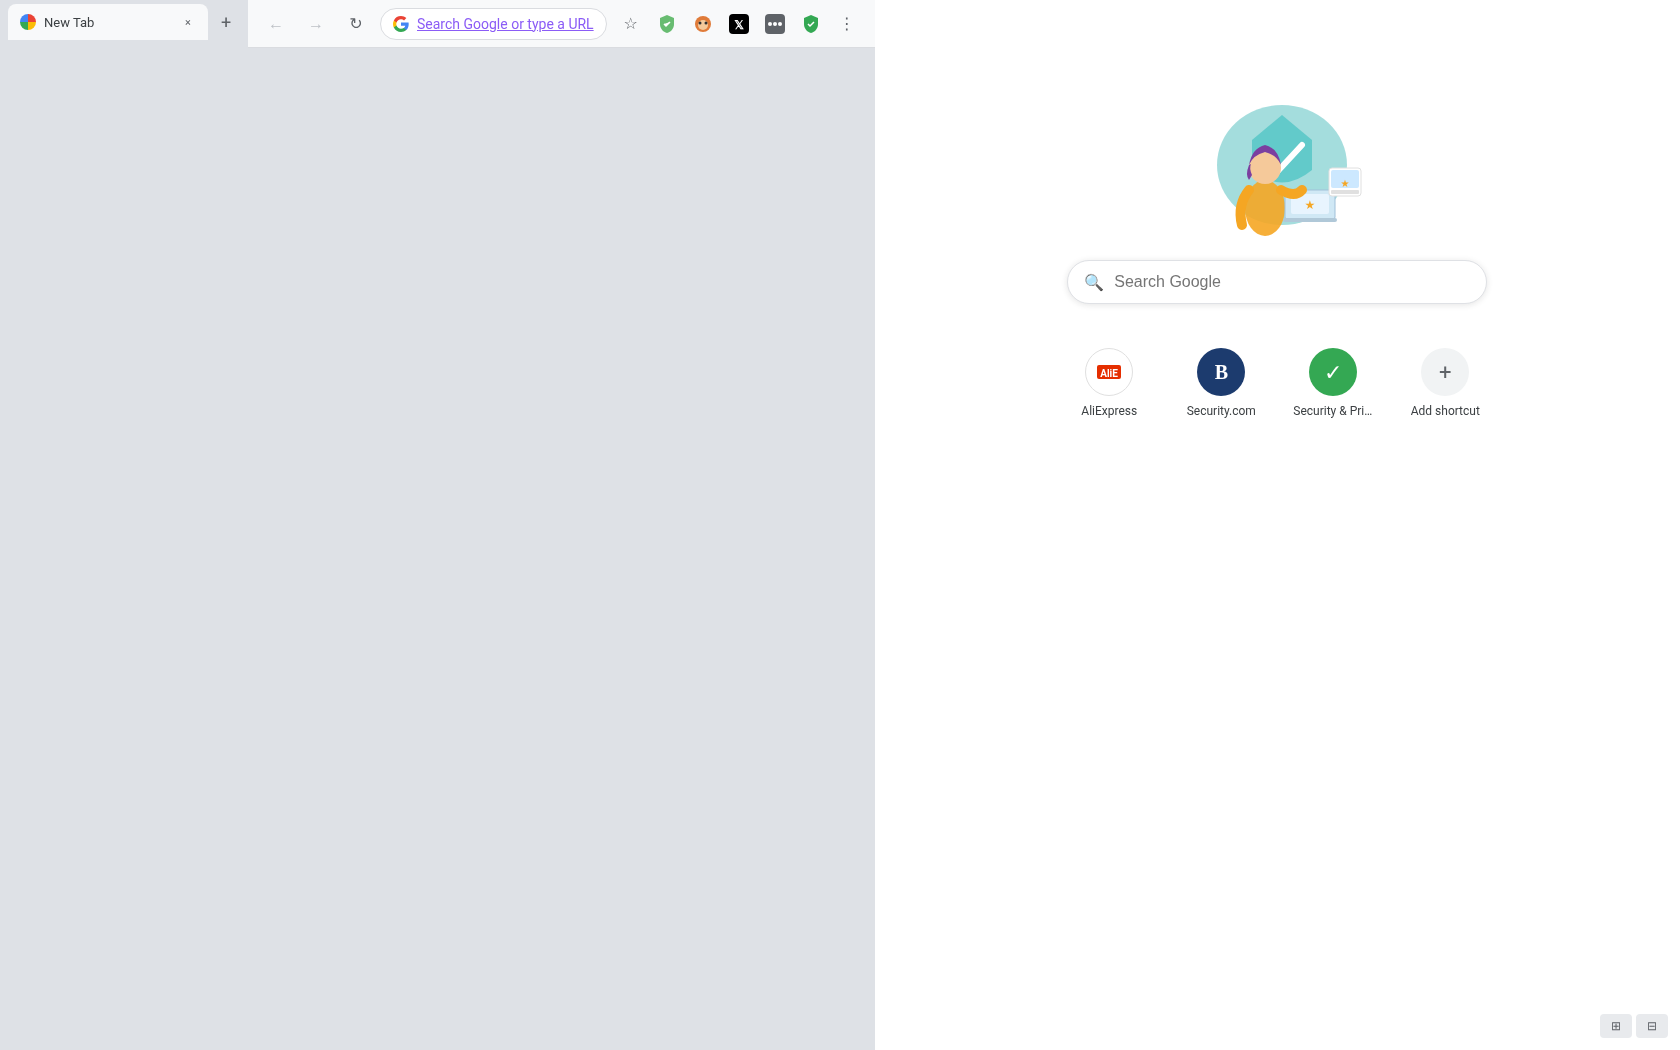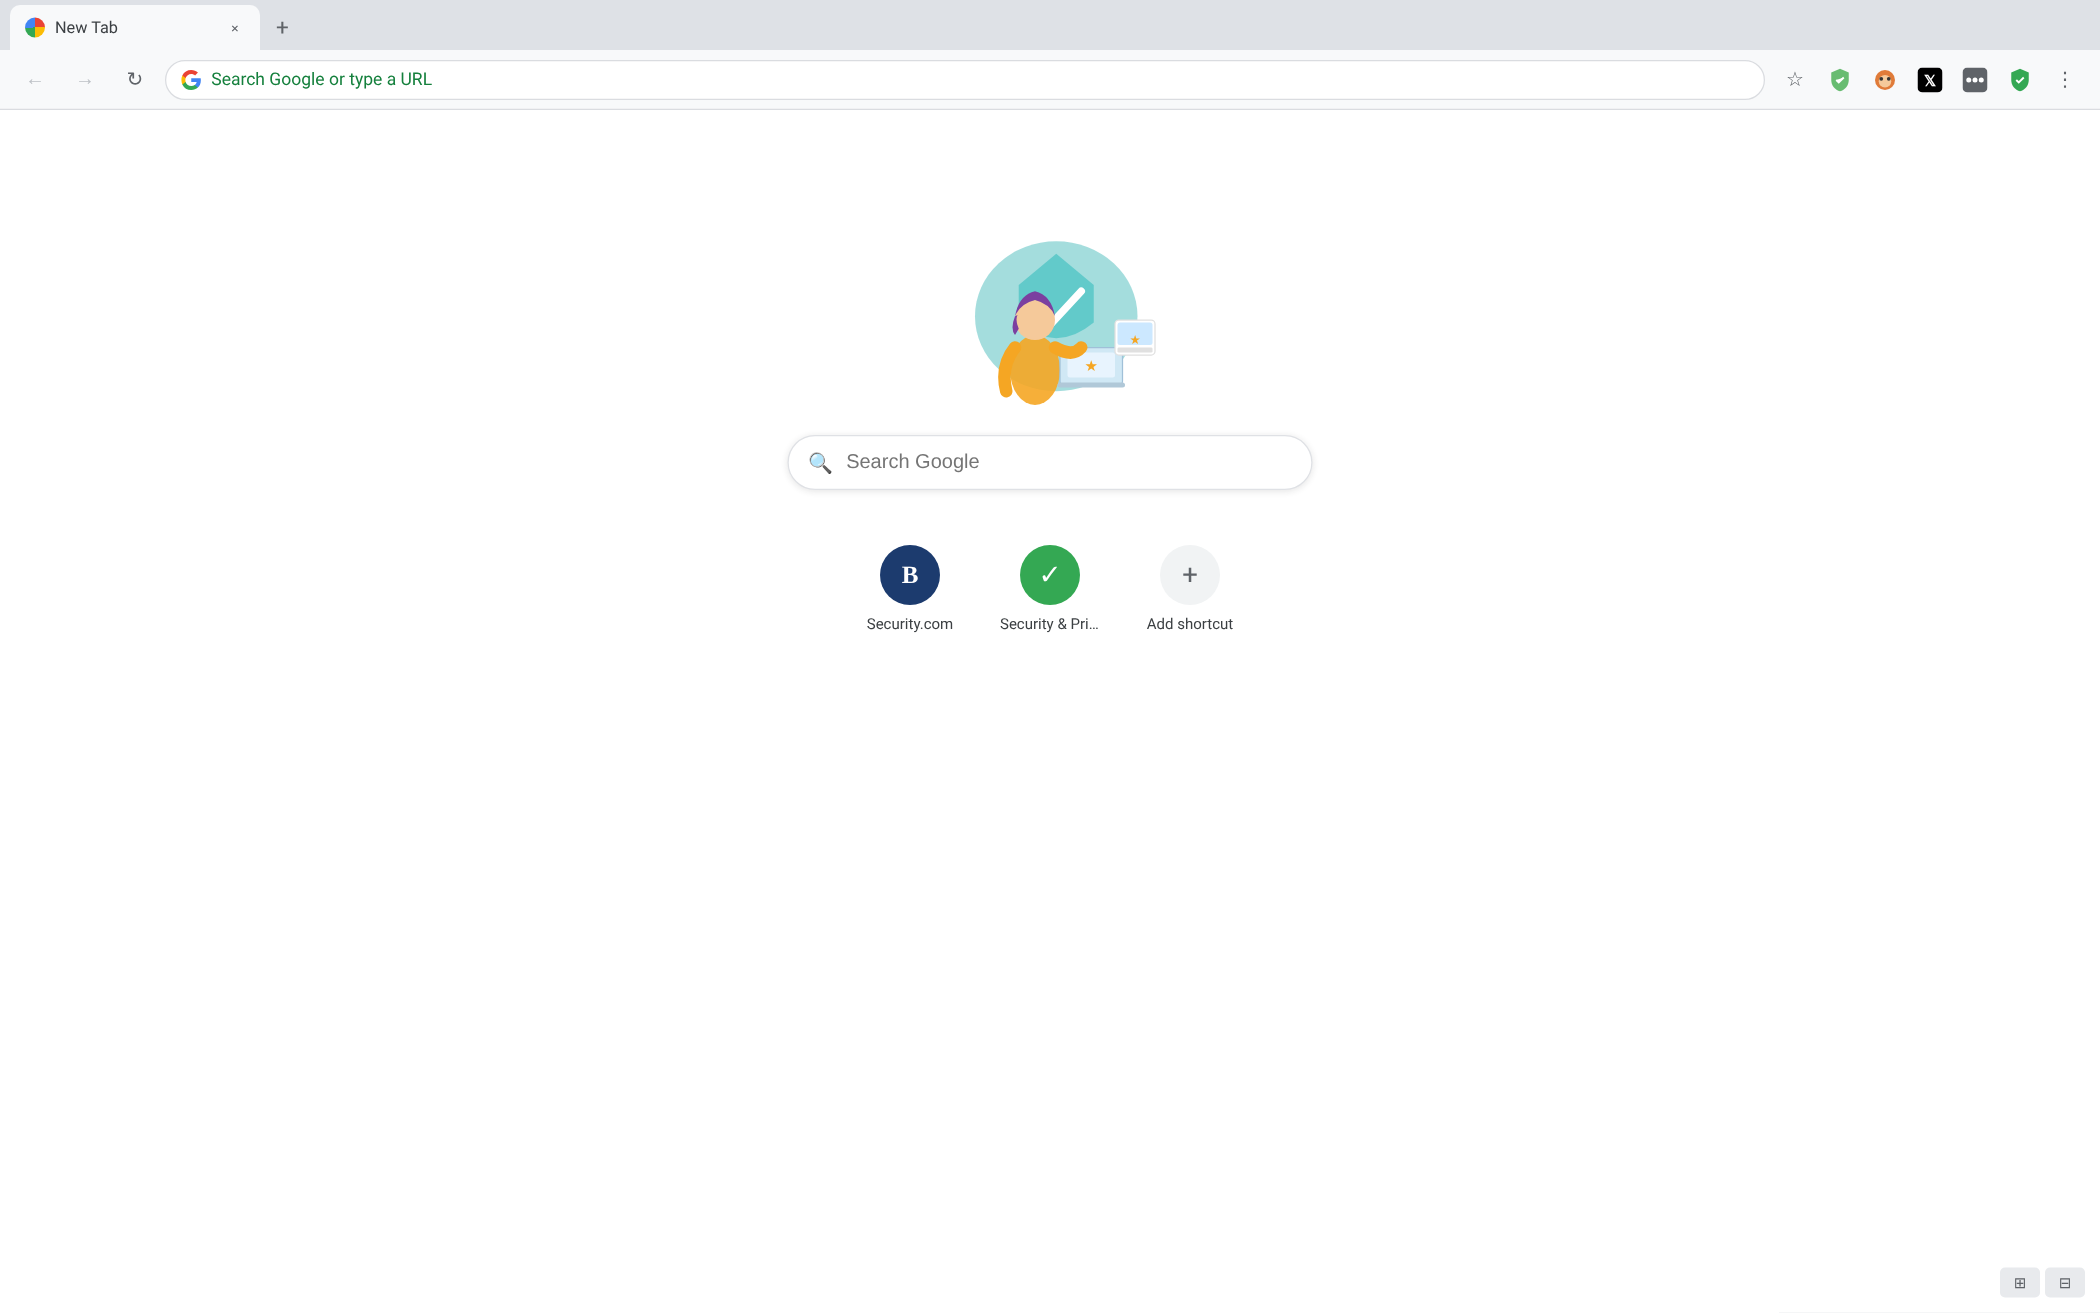--- a/index.html
+++ b/index.html
@@ -1,36 +1,36 @@
 <!DOCTYPE html>
 <html><head>
   <meta charset="utf-8">
   <style>
     * { margin: 0; padding: 0; box-sizing: border-box; }
     body { font-family: -apple-system, BlinkMacSystemFont, 'Segoe UI', Roboto, Arial, sans-serif; background: #f1f3f4; width: 1680px; height: 1050px; overflow: hidden; }
 
     
-    .browser-frame { width: 1680px; height: 1050px; display: flex; flex-direction: column; background: #dee1e6; }
+    .browser-frame { width: 1680px; height: 1050px; display: flex; flex-direction: row; background: #dee1e6; }
 
     
     .tab-bar { height: 40px; background: #dee1e6; display: flex; align-items: flex-end; padding: 0 8px; }
     .tab { height: 36px; min-width: 200px; max-width: 240px; background: #f8f9fa; border-radius: 8px 8px 0 0; display: flex; align-items: center; padding: 0 12px; gap: 8px; position: relative; cursor: pointer; }
     .tab-favicon { width: 16px; height: 16px; border-radius: 50%; background: conic-gradient(#ea4335 0deg 90deg, #fbbc05 90deg 180deg, #34a853 180deg 270deg, #4285f4 270deg 360deg); }
     .tab-title { font-size: 13px; color: #3c4043; flex: 1; white-space: nowrap; overflow: hidden; text-overflow: ellipsis; }
     .tab-close { width: 16px; height: 16px; border-radius: 50%; display: flex; align-items: center; justify-content: center; font-size: 11px; color: #5f6368; cursor: pointer; }
     .new-tab-btn { width: 28px; height: 28px; border-radius: 50%; display: flex; align-items: center; justify-content: center; font-size: 18px; color: #5f6368; cursor: pointer; margin-left: 4px; margin-bottom: 4px; }
 
     
     .nav-bar { height: 48px; background: #f8f9fa; display: flex; align-items: center; padding: 0 12px; gap: 8px; border-bottom: 1px solid #dadce0; }
     .nav-btn { width: 32px; height: 32px; border-radius: 50%; display: flex; align-items: center; justify-content: center; color: #5f6368; cursor: pointer; font-size: 16px; border: none; background: none; }
     .nav-btn.disabled { color: #bdc1c6; cursor: default; }
 
     .address-bar { flex: 1; height: 32px; background: #fff; border-radius: 16px; display: flex; align-items: center; padding: 0 12px; gap: 8px; border: 1px solid #dadce0; cursor: text; }
     .google-g { width: 16px; height: 16px; }
-    .address-text { font-size: 14px; color: #15803d; flex: 1; }
+    .address-text { font-size: 14px; color: #8b5cf6; flex: 1; text-decoration: underline; }
 
     .toolbar-icons { display: flex; align-items: center; gap: 4px; }
     .toolbar-icon { width: 32px; height: 32px; border-radius: 50%; display: flex; align-items: center; justify-content: center; color: #5f6368; cursor: pointer; font-size: 16px; }
 
     
     .page-content { flex: 1; background: #fff; display: flex; flex-direction: column; align-items: center; overflow: hidden; position: relative; }
 
     
     .hero { margin-top: 60px; width: 200px; height: 180px; position: relative; display: flex; align-items: center; justify-content: center; }
 
@@ -184,20 +184,30 @@
 
     <div class="search-container">
       <div class="search-bar">
         <span class="search-icon">🔍</span>
         <input class="search-input" type="text" readonly="" placeholder="Search Google" style="">
       </div>
     </div>
 
     <div class="shortcuts">
 
+      <div class="shortcut">
+        <div class="shortcut-icon aliexpress-icon">
+          <svg width="30" height="30" viewBox="0 0 30 30">
+            <rect width="30" height="30" rx="4" fill="#fff"></rect>
+            <rect x="3" y="8" width="24" height="14" rx="2" fill="#e52e00"></rect>
+            <text x="15" y="20" text-anchor="middle" fill="#fff" font-size="10" font-weight="bold">AliE</text>
+          </svg>
+        </div>
+        <span class="shortcut-label">AliExpress</span>
+      </div>
 
       <div class="shortcut">
         <div class="shortcut-icon booking-icon">
           <span class="booking-letter">B</span>
         </div>
         <span class="shortcut-label">Security.com</span>
       </div>
 
       <div class="shortcut">
         <div class="shortcut-icon security-icon">

